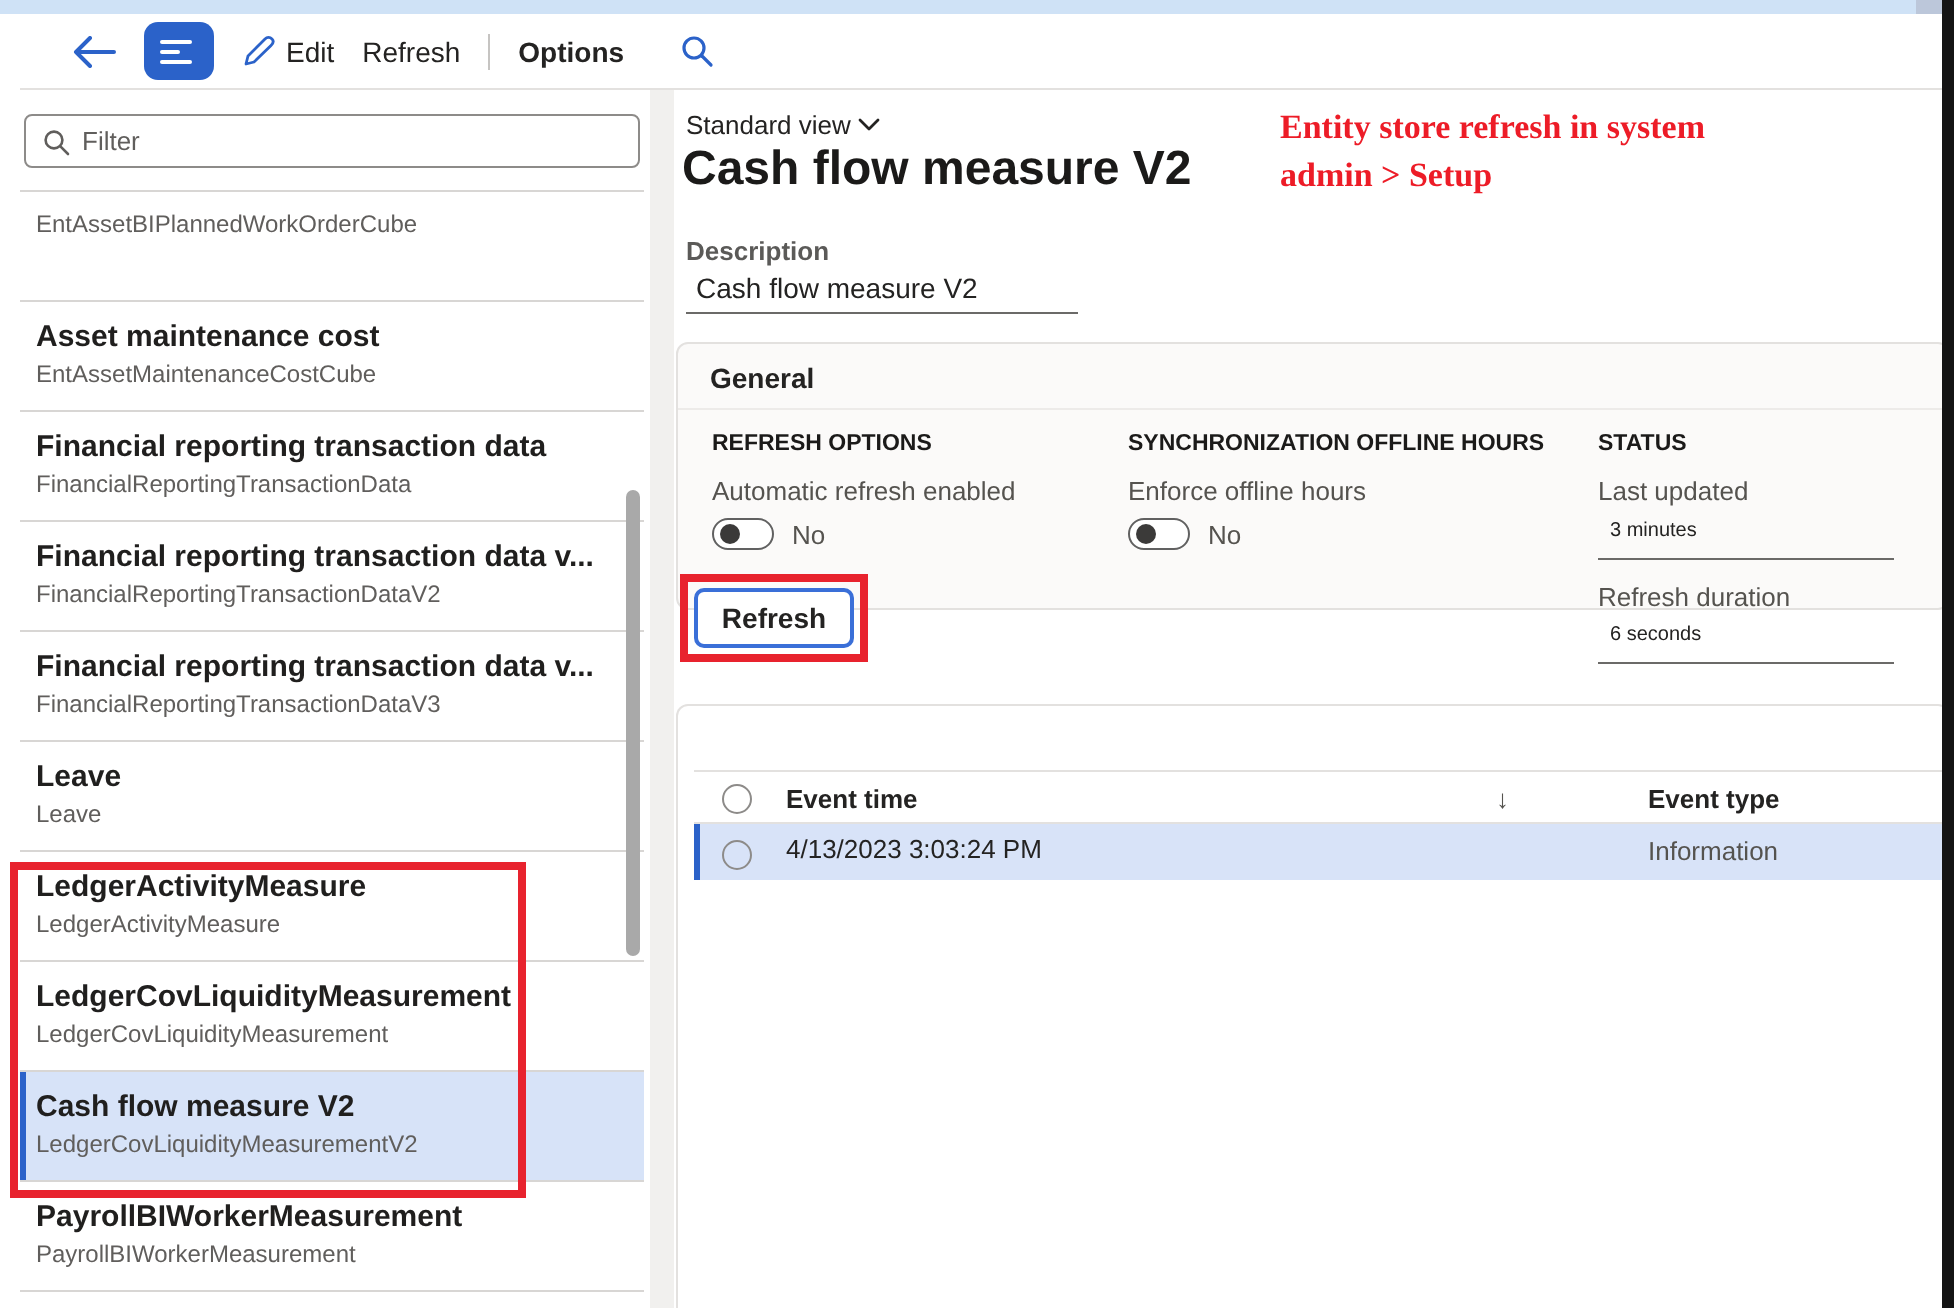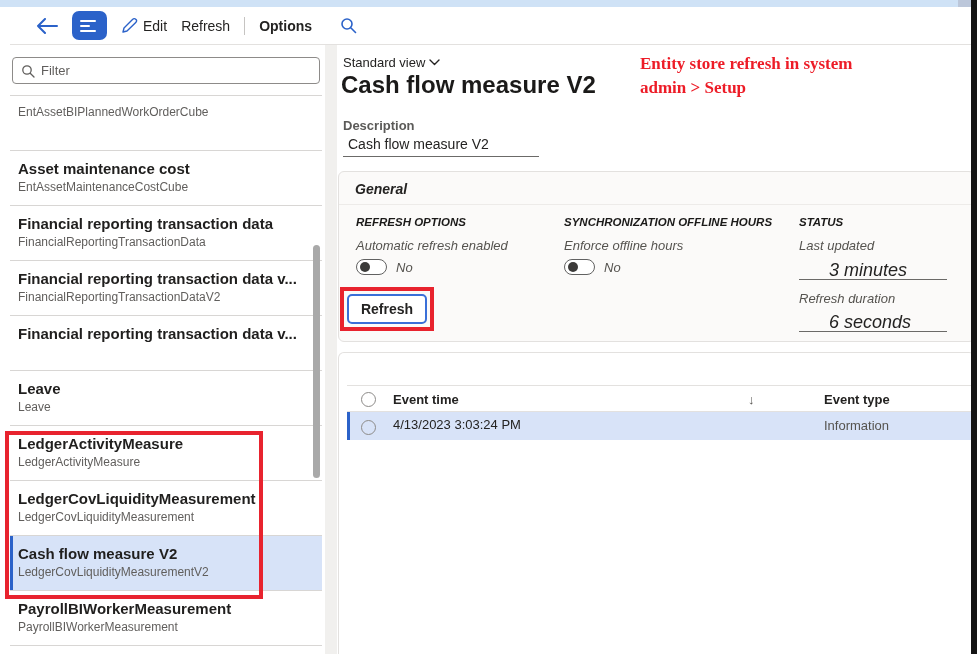--- a/index.html
+++ b/index.html
@@ -46,34 +46,34 @@
   .page-title { position:absolute; left:341px; top:71px; font-size:24px; font-weight:700; color:#1b1a19; }
   .desc-label { position:absolute; left:343px; top:118px; font-size:13px; font-weight:600; color:#5b5a58; }
   .desc-value { position:absolute; left:348px; top:136px; font-size:14px; color:#242322; }
   .desc-underline { position:absolute; left:343px; top:156px; width:196px; height:1px; background:#6b6a68; }
 
   .annotation { position:absolute; left:640px; top:52px; width:330px; font-family:"Liberation Serif", serif;
                 font-weight:700; font-size:17px; color:#ed1c27; line-height:24px; }
 
   
   .card { position:absolute; left:338px; background:#fbfaf9; border:1px solid #e3e1df; border-radius:6px; }
-  .card.general { top:171px; width:637px; height:171px;font-style:italic; }
+  .card.general { top:171px; width:637px; height:134px; }
   .card.logs { top:352px; width:637px; height:302px; background:#fff; border-radius:6px 6px 0 0; border-bottom:none; }
   .card-header { padding:9px 0 7px 16px; font-size:14px; font-weight:700; color:#242322; border-bottom:1px solid #edebe9; }
 
   .col-header { position:absolute; font-size:11.5px; font-weight:700; color:#1b1a19; }
   .fld-label { position:absolute; font-size:13px; color:#55534f; }
   .toggle-row { position:absolute; display:flex; align-items:flex-end; gap:9px; }
   .toggle { width:31px; height:16px; border:1px solid #616161; border-radius:9px; position:relative; background:#fff; }
   .toggle .knob { position:absolute; left:3px; top:2px; width:10px; height:10px; border-radius:50%; background:#3b3a39; }
   .toggle-val { font-size:13px; color:#55534f; }
   .refresh-btn { position:absolute; left:347px; top:294px; width:80px; height:30px; background:#fff;
                  border:2px solid #3a6fd8; border-radius:5px; font-size:14px; font-weight:600; color:#242322;
                  display:flex; align-items:center; justify-content:center; box-shadow:0 0 0 1px #fff inset; }
-  .status-val { position:absolute; font-size:18px; color:#242322;margin-left:24px; }
+  .status-val { position:absolute; font-size:10px; color:#242322; }
   .status-underline { position:absolute; width:148px; height:1px; background:#6b6a68; }
 
   
   .logs-table { position:absolute; left:8px; top:32px; right:0; }
   .lt-row { position:relative; border-bottom:1px solid #e3e1df; }
   .lt-row.head { height:27px; border-top:1px solid #e3e1df; }
   .lt-row.data { height:28px; background:#d8e3f8; border-left:3px solid #2b62c9; border-bottom:none; }
   .radio { position:absolute; width:15px; height:15px; border:1.5px solid #8d8b89; border-radius:50%; top:6px; }
   .lt-row.head .radio { left:14px; }
   .lt-row.data .radio { left:11px; top:8px; }
@@ -161,20 +161,21 @@
   <div class="list-item">
     <div class="ti">Financial reporting transaction data</div>
     <div class="su">FinancialReportingTransactionData</div>
   </div>
   <div class="list-item">
     <div class="ti">Financial reporting transaction data v...</div>
     <div class="su">FinancialReportingTransactionDataV2</div>
   </div>
   <div class="list-item">
     <div class="ti">Financial reporting transaction data v...</div>
+    <div class="su">FinancialReportingTransactionDataV3</div>
   </div>
   <div class="list-item">
     <div class="ti">Leave</div>
     <div class="su">Leave</div>
   </div>
   <div class="list-item">
     <div class="ti">LedgerActivityMeasure</div>
     <div class="su">LedgerActivityMeasure</div>
   </div>
   <div class="list-item">

